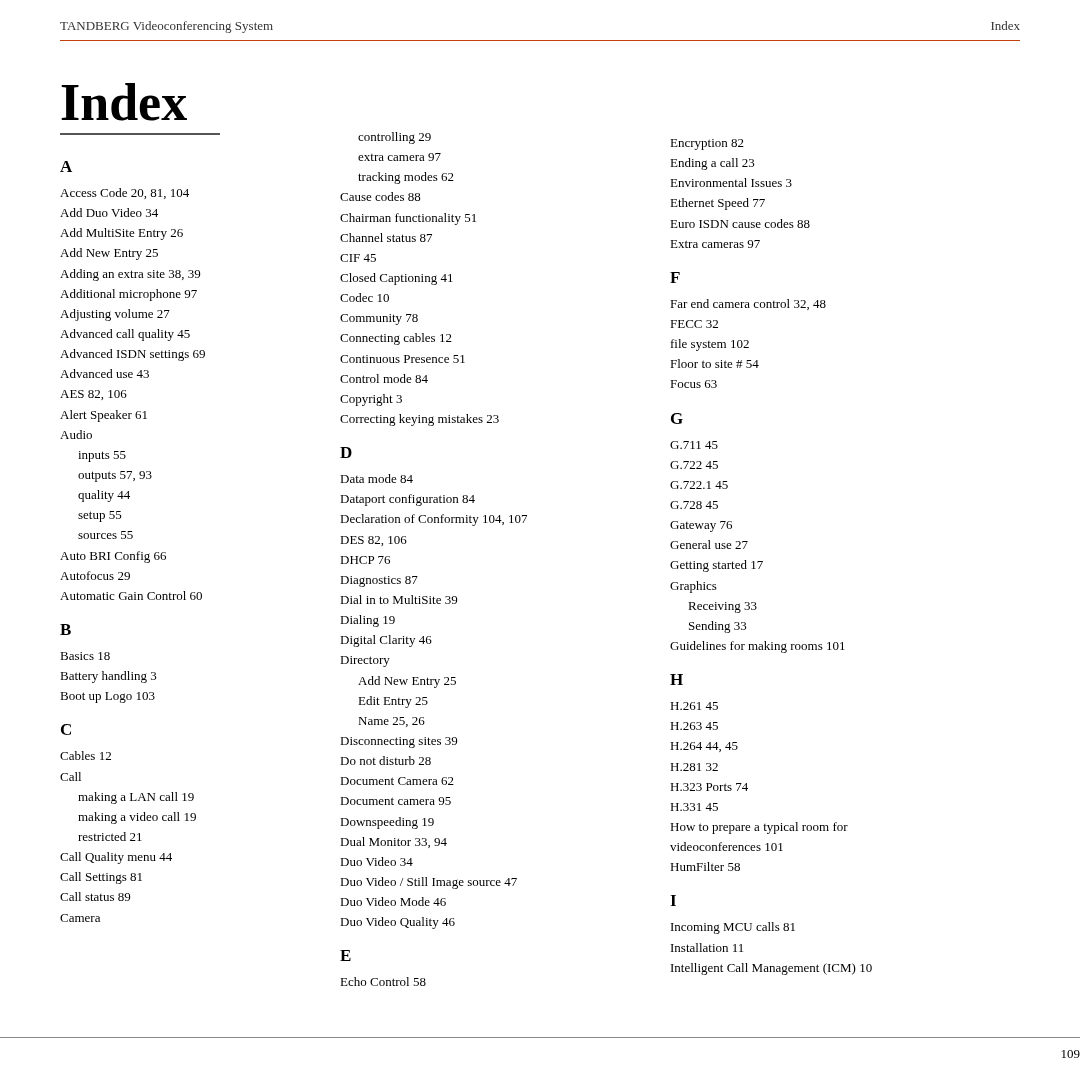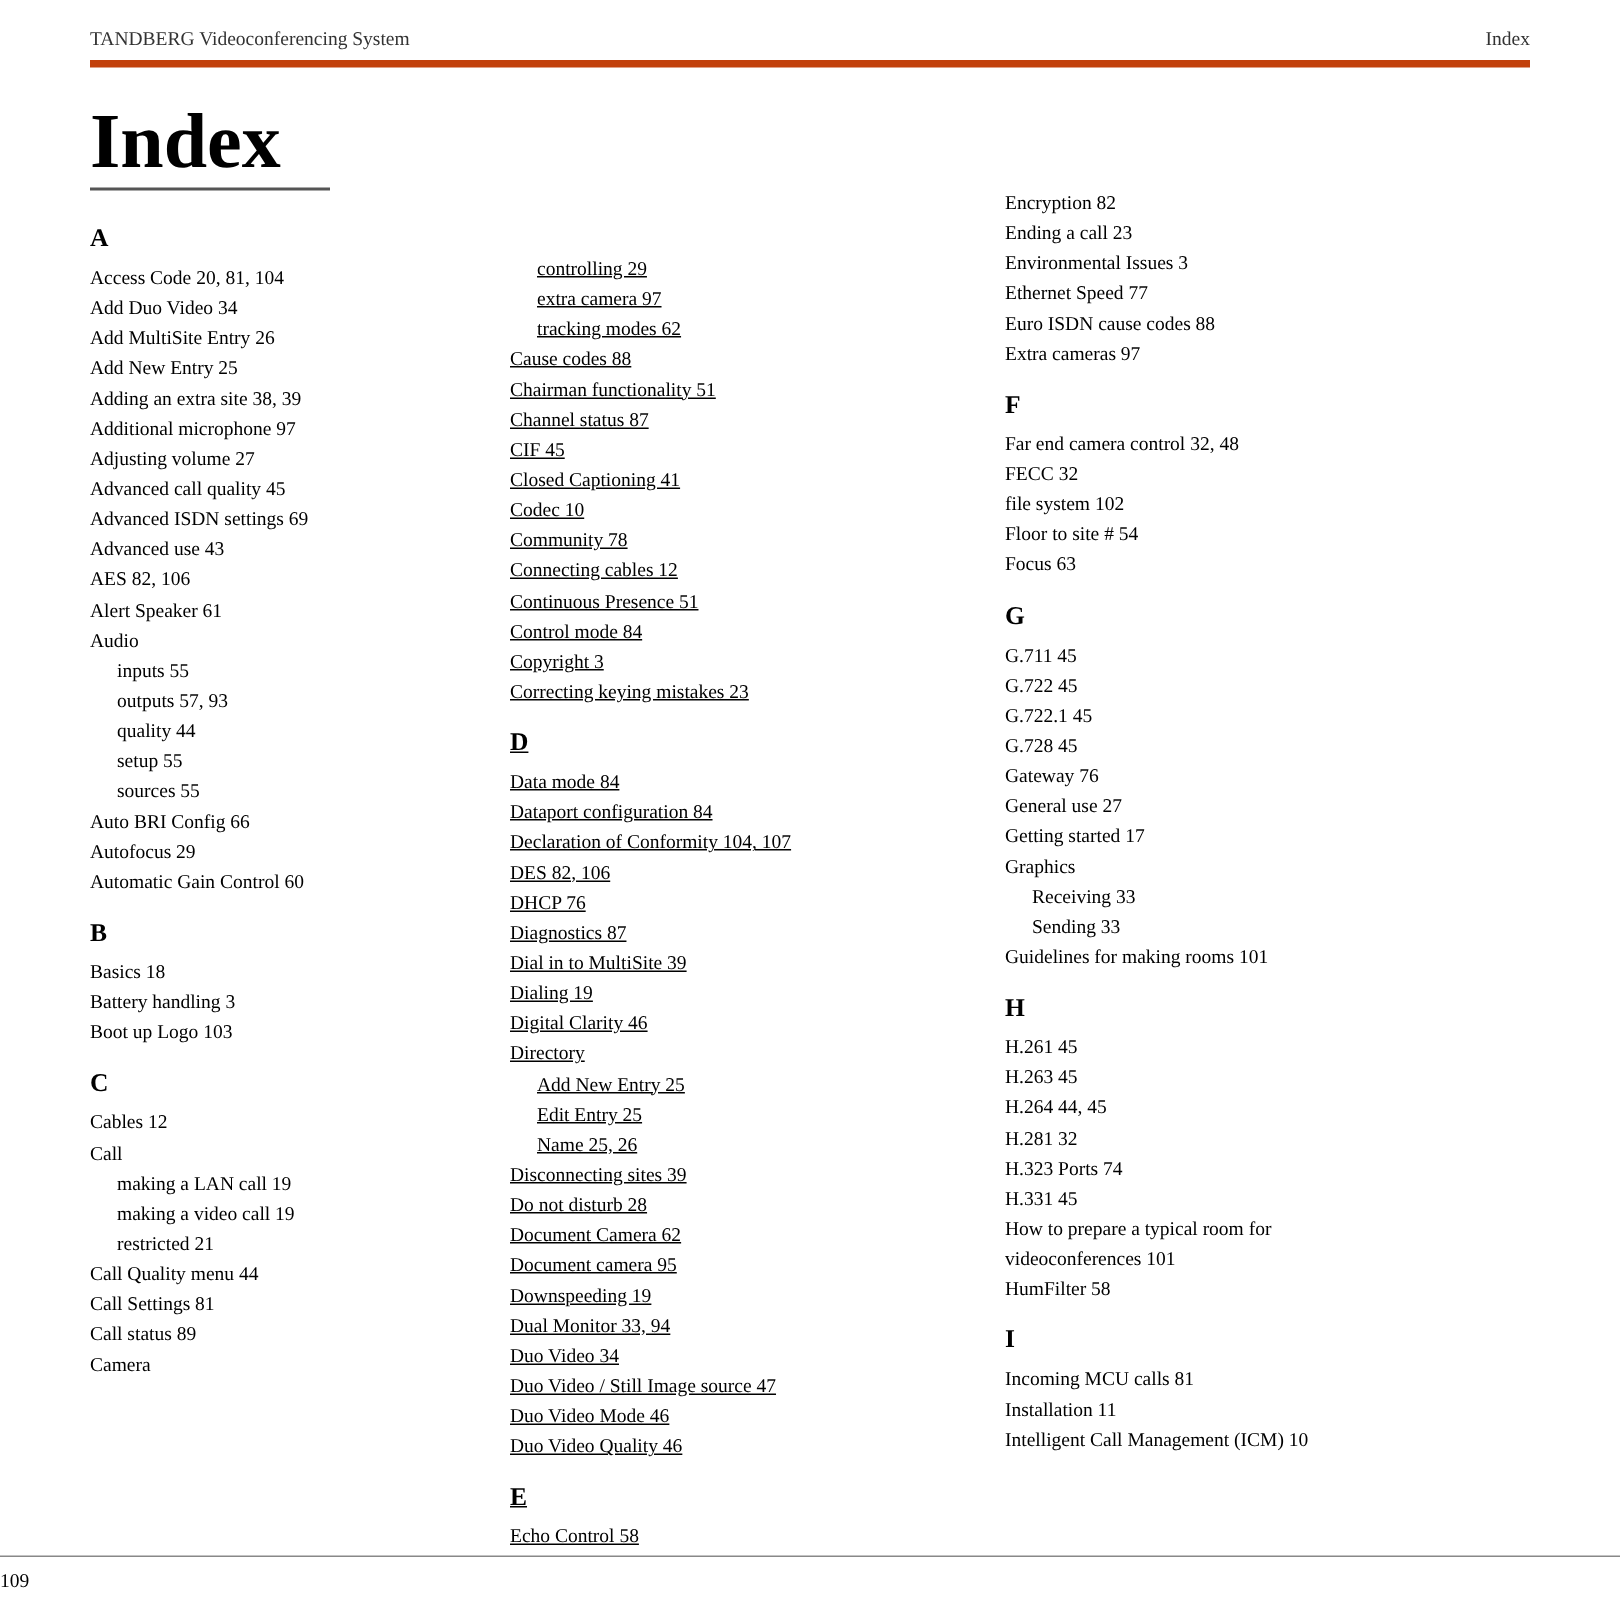--- a/index.html
+++ b/index.html
@@ -19,22 +19,22 @@
       position: relative;
       padding: 0 60px;
     }
 
     
     .header {
       display: flex;
       justify-content: space-between;
       align-items: flex-start;
       padding: 18px 0 6px 0;
-      border-bottom: 5px solid #c2410c;
-      margin-bottom: 4px;
+      border-bottom: 1px solid #c2410c;
+      margin-bottom: 16px;
     }
     .header-title {
       font-size: 13px;
       color: #333;
     }
     .header-right {
       font-size: 13px;
       color: #333;
     }
 
@@ -95,21 +95,21 @@
       padding-left: 18px;
     }
 
     
     .footer {
       position: absolute;
       bottom: 18px;
       left: 0;
       right: 0;
       border-top: 1px solid #888;
-      text-align: left;
+      text-align: right;
       padding-top: 8px;
       font-size: 13px;
     }
   </style>
 </head>
 <body>
 
 <div class="page-container">
 
   <div class="header">
@@ -157,21 +157,21 @@
       <div class="index-entry indent">making a LAN call  19</div>
       <div class="index-entry indent">making a video call  19</div>
       <div class="index-entry indent">restricted  21</div>
       <div class="index-entry">Call Quality menu  44</div>
       <div class="index-entry">Call Settings  81</div>
       <div class="index-entry">Call status  89</div>
       <div class="index-entry">Camera</div>
     </div>
 
     <div class="col-mid">
-      <div style="margin-top: 110px; text-decoration: underline;">
+      <div style="margin-top: 60px;">
         <div class="index-entry indent">controlling  29</div>
         <div class="index-entry indent">extra camera  97</div>
         <div class="index-entry indent">tracking modes  62</div>
         <div class="index-entry">Cause codes  88</div>
         <div class="index-entry">Chairman functionality  51</div>
         <div class="index-entry">Channel status  87</div>
         <div class="index-entry">CIF  45</div>
         <div class="index-entry">Closed Captioning  41</div>
         <div class="index-entry">Codec  10</div>
         <div class="index-entry">Community  78</div>

